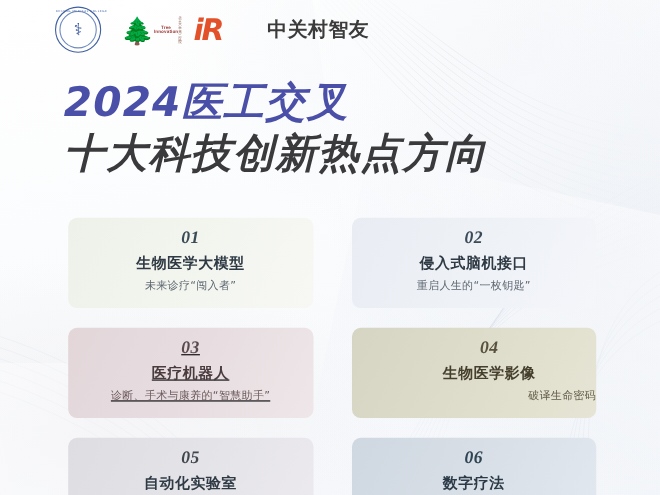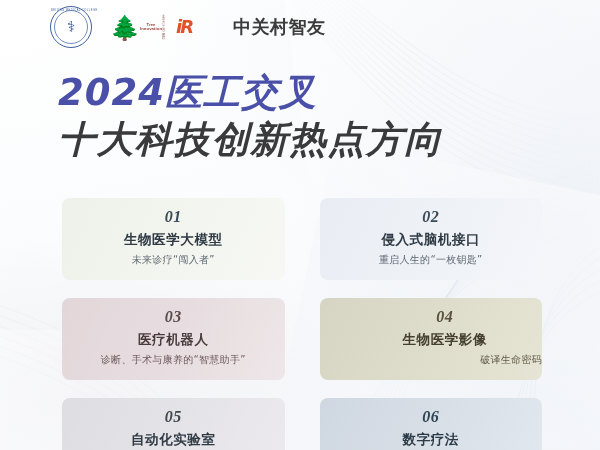--- a/index.html
+++ b/index.html
@@ -86,21 +86,21 @@
     font-size:4.2px; color:#a03a3a; font-weight:bold;
     letter-spacing:.1px; display:block;
   }
   .tree-logo .cn {
     font-size:3.2px; color:#8a5a4a; letter-spacing:.7px;
     display:block; margin-top:1px;
   }
 
   .ir-logo { display:flex; align-items:center; gap:5px; }
   .ir-mark {
-    font-size:18px; font-weight:900; font-style:italic;
+    font-size:27px; font-weight:900; font-style:italic;
     color:#e2512a; line-height:1; letter-spacing:-2px;
     font-family:"DejaVu Sans", sans-serif;
   }
   .ir-cn {
     font-size:18px; font-weight:bold; color:#3b3b3b;
     letter-spacing:.5px;
     font-family:"DejaVu Sans", sans-serif;
     margin-left:36px;
   }
 
@@ -158,21 +158,21 @@
   .card .desc {
     margin-top:4px;
     font-size:10px; color:#5d6770;
     letter-spacing:.3px;
     font-family:"DejaVu Sans", sans-serif;
   }
 
   
   .c1 { background:linear-gradient(115deg,#eef1ea 0%,#f2f4ee 45%,#f7f8f4 100%); }
   .c2 { background:linear-gradient(115deg,#e9edf3 0%,#eef1f6 50%,#f4f6fa 100%); }
-  .c3 { background:linear-gradient(115deg,#e2d6d9 0%,#e7dde0 50%,#eee6e8 100%); }
+  .c3 { background:linear-gradient(115deg,#e2d6d9 0%,#e7dde0 50%,#eee6e8 100%);text-decoration:underline; }
   .c3 .num { color:#5b4a4e; }
   .c3 .name { color:#4a3b3f; }
   .c3 .desc { color:#6b585c; }
   .c4 { background:linear-gradient(115deg,#d6d4c2 0%,#dedcca 50%,#e6e4d4 100%);padding-left:28px; }
   .c4 .num { color:#57513e; }
   .c4 .name { color:#453f2e; }
   .c4 .desc { color:#635d4a;text-align:right; }
   .c5 { background:linear-gradient(115deg,#dedde2 0%,#e4e3e8 50%,#eceaee 100%); }
   .c5 .num { color:#40484f; }
   .c6 { background:linear-gradient(115deg,#cfd7e0 0%,#d8dfe7 50%,#e2e8ef 100%); }

